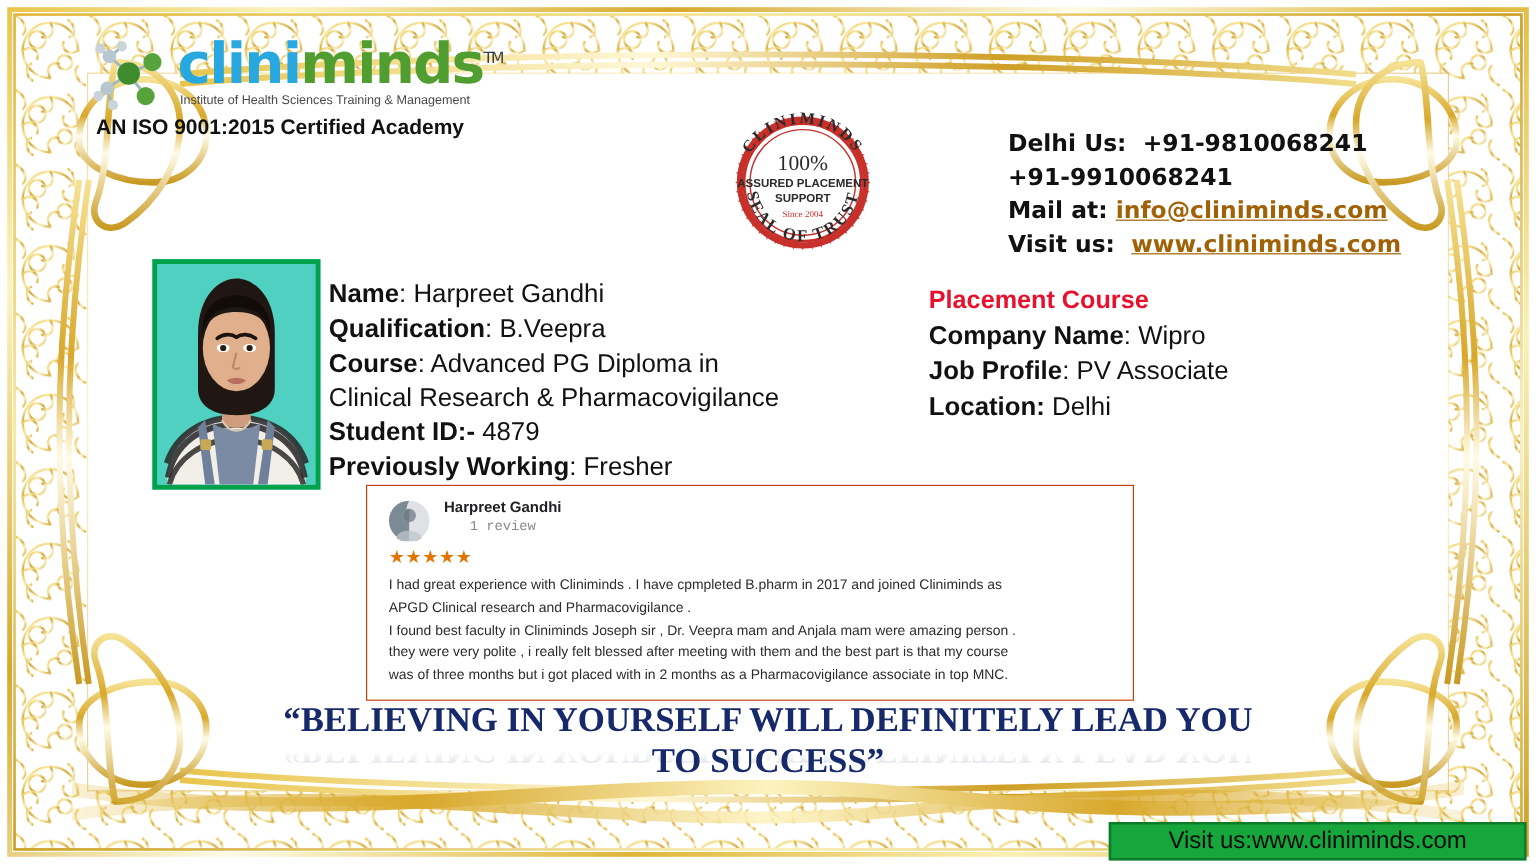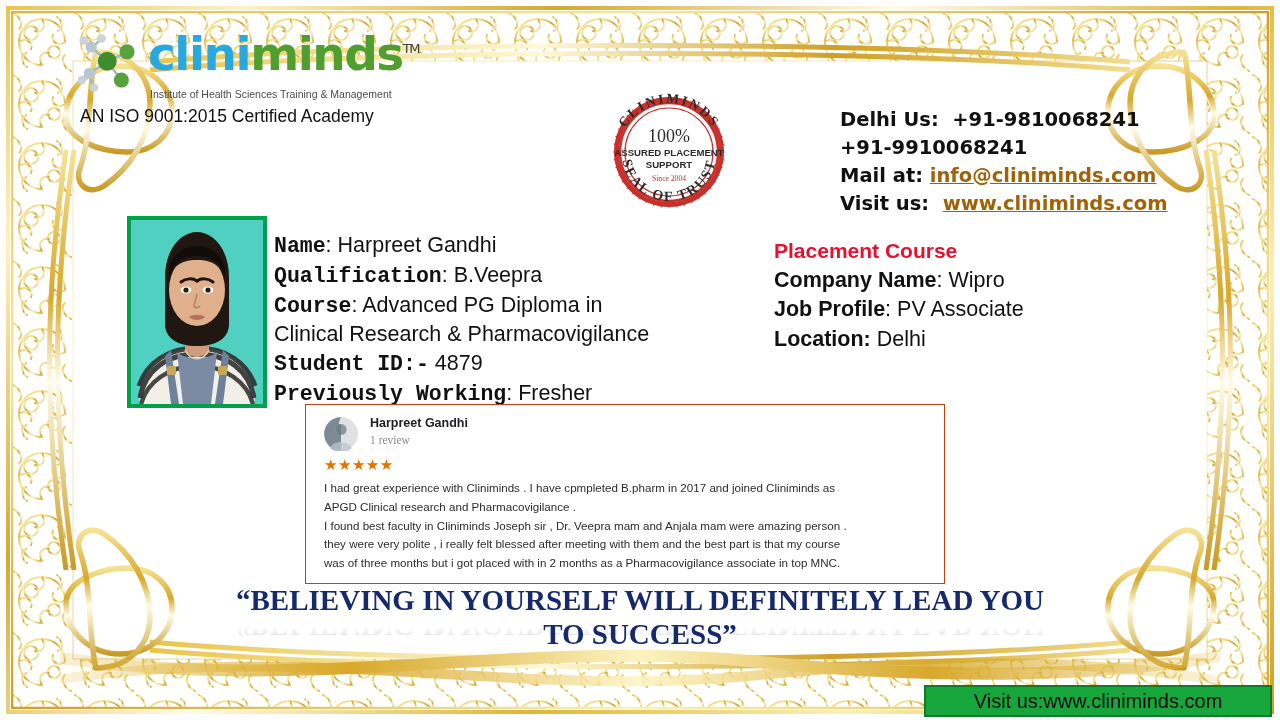--- a/index.html
+++ b/index.html
@@ -42,25 +42,25 @@
     margin-left:70px;
     font-size:47px; font-weight:bold; letter-spacing:-1.5px;
     line-height:1; font-family:"DejaVu Sans", sans-serif;
     position:relative; white-space:nowrap;
   }
   .logo-clini { color:#29a8df; }
   .logo-minds { color:#4f9e2f; }
   .logo-tm { font-size:13px; color:#3d3d3d; vertical-align:super; font-weight:normal; }
   .logo-tagline {
     margin-left:72px; font-size:10.5px; color:#4b4b4b;
-    font-family:"Liberation Sans", sans-serif; margin-top:11px; white-space:nowrap;
+    font-family:"Liberation Sans", sans-serif; margin-top:1px; white-space:nowrap;
   }
   .logo-iso {
     margin-left:2px; margin-top:6px;
-    font-size:17.5px; font-weight:normal; color:#111; white-space:nowrap;
+    font-size:17.5px; font-weight:bold; color:#111; white-space:nowrap;
     font-family:"Liberation Sans", sans-serif;
   }
 
   
   .seal-block { position:absolute; left:604px; top:92px; width:130px; height:118px; }
   .seal-block svg { width:100%; height:100%; }
 
   
   .contact-block {
     position:absolute; left:840px; top:106px;
@@ -77,21 +77,21 @@
     border:4px solid #00a14b; background:#4fd0c0;
     overflow:hidden;
   }
   .photo-frame svg { width:100%; height:100%; display:block; }
 
   .student-details {
     position:absolute; left:274px; top:231px;
     font-size:21.5px; color:#111; line-height:1.34;
     font-family:"Liberation Sans", sans-serif; white-space:nowrap;
   }
-  .student-details .lbl { font-weight:bold;font-family:Liberation Mono, monospace; }
+  .student-details .lbl { font-weight:bold; }
 
   .placement-block {
     position:absolute; left:774px; top:237px;
     font-size:21.5px; color:#111; line-height:1.37;
     font-family:"Liberation Sans", sans-serif; white-space:nowrap;
   }
   .placement-title { color:#e8112d; font-weight:bold; font-size:21px; }
   .placement-block .lbl { font-weight:bold; }
 
   
@@ -104,21 +104,21 @@
   .review-head { display:flex; align-items:flex-start; gap:12px; }
   .avatar { width:34px; height:34px; flex:0 0 34px; margin-top:2px; }
   .avatar svg { width:100%; height:100%; display:block; }
   .review-meta { padding-top:1px; }
   .reviewer-name {
     font-size:12.5px; font-weight:bold; color:#202124;
     font-family:"Liberation Sans", sans-serif; line-height:1.25;
   }
   .review-count {
     font-size:11.5px; color:#8a8a8a;
-    font-family:Liberation Serif, serif; line-height:1.4;
+    font-family:Liberation Mono, monospace; line-height:1.4;text-align:center;
   }
   .stars {
     margin-top:6px; margin-left:0px;
     color:#e37400; font-size:15px; letter-spacing:0.5px; line-height:1;
   }
   .review-body {
     margin-top:7px;
     font-size:11.6px; color:#2b2b2b; line-height:1.62;
     font-family:Liberation Sans, sans-serif;
   }

